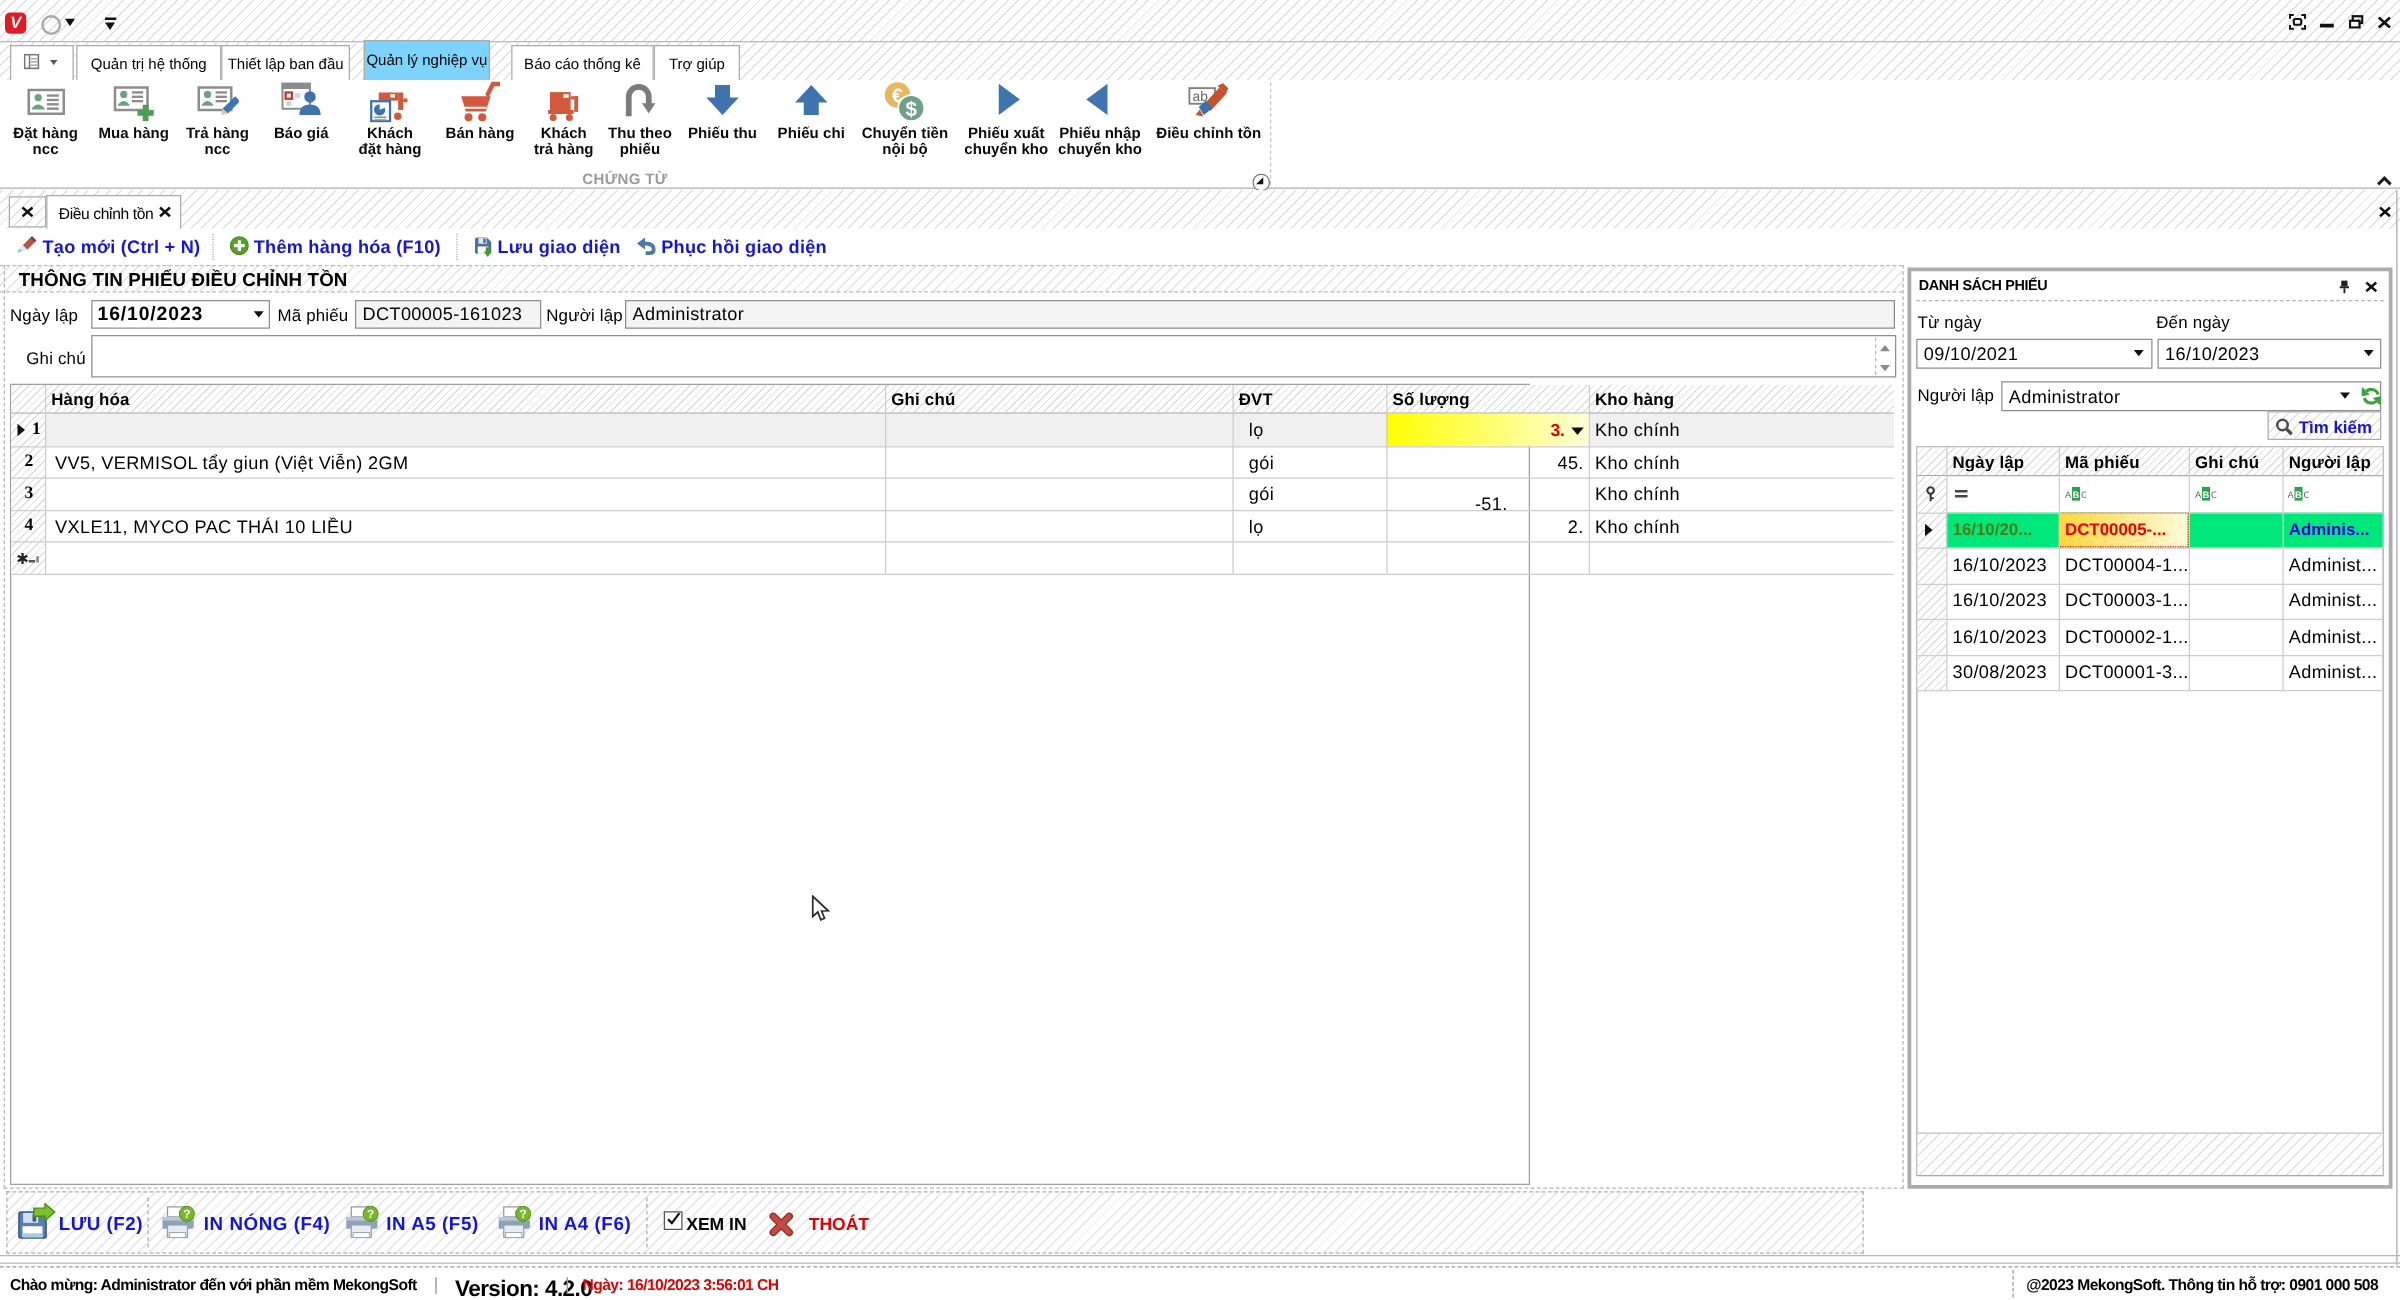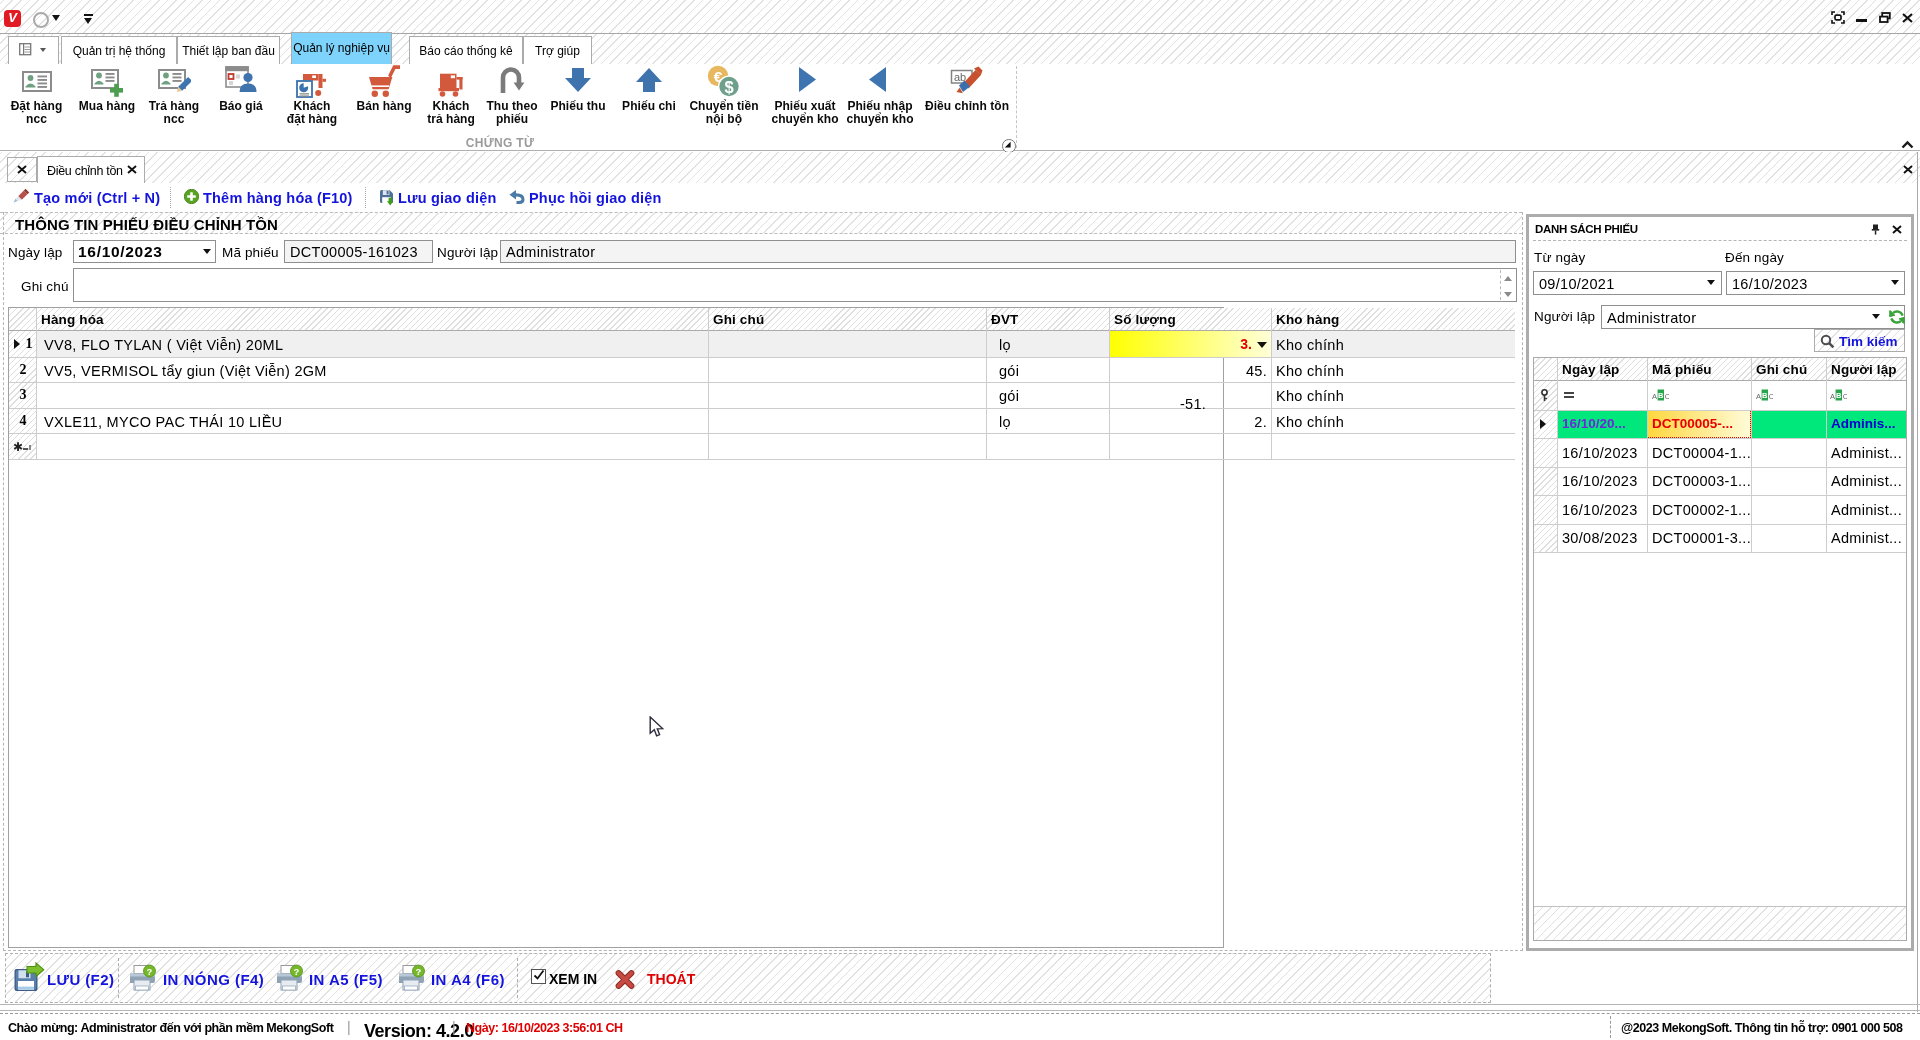--- a/index.html
+++ b/index.html
@@ -324,21 +324,20 @@
  <div class="gl" style="left:1262px;top:0;width:1px;height:151px;"></div>
 
  <div class="gl" style="left:0;top:49px;width:1506px;height:1px;"></div>
  <div class="gl" style="left:0;top:74px;width:1506px;height:1px;"></div>
  <div class="gl" style="left:0;top:100px;width:1506px;height:1px;"></div>
  <div class="gl" style="left:0;top:125px;width:1506px;height:1px;"></div>
  <div class="gl" style="left:0;top:151px;width:1506px;height:1px;"></div>
 
  <div class="abs" style="left:5px;top:31px;width:0;height:0;border-top:5px solid transparent;border-bottom:5px solid transparent;border-left:6px solid #111;"></div>
  <div class="cell b" style="left:14px;top:28px;width:12px;text-align:center;font-size:14px;font-family:'Liberation Serif',serif;">1</div>
- <div class="cell f135" style="left:35px;top:29px;width:660px;">VV8, FLO TYLAN ( Việt Viễn) 20ML</div>
  <div class="cell f135" style="left:990px;top:29px;">lọ</div>
  <div class="cell b" style="left:1110px;top:28px;width:133px;text-align:right;color:#e80000;font-size:14px;">3.</div>
  <div class="abs" style="left:1248px;top:34px;width:0;height:0;border-left:5px solid transparent;border-right:5px solid transparent;border-top:6px solid #111;"></div>
  <div class="cell f135" style="left:1267px;top:29px;">Kho chính</div>
 
  <div class="cell b" style="left:4px;top:54px;width:20px;text-align:center;font-size:14px;font-family:'Liberation Serif',serif;">2</div>
  <div class="cell f135" style="left:35px;top:55px;width:660px;">VV5, VERMISOL tẩy giun (Việt Viễn) 2GM</div>
  <div class="cell f135" style="left:990px;top:55px;">gói</div>
  <div class="cell f135" style="left:1110px;top:55px;width:148px;text-align:right;">45.</div>
  <div class="cell f135" style="left:1267px;top:55px;">Kho chính</div>
@@ -441,21 +440,21 @@
   <text x="12.8" y="9.5" font-size="7.5" fill="#666" font-family="Liberation Sans">C</text>
  </svg>
  <svg class="abs" style="left:296px;top:31px;" width="17" height="12" viewBox="0 0 17 12">
   <text x="0" y="9.5" font-size="7.5" fill="#666" font-family="Liberation Sans">A</text>
   <rect x="5.6" y="0.5" width="6.4" height="11" fill="#28a44c"></rect>
   <text x="8.8" y="9.3" font-size="7.5" font-weight="bold" fill="#fff" text-anchor="middle" font-family="Liberation Sans">B</text>
   <text x="12.8" y="9.5" font-size="7.5" fill="#666" font-family="Liberation Sans">C</text>
  </svg>
 
  <div class="abs" style="left:6px;top:61px;width:0;height:0;border-top:5px solid transparent;border-bottom:5px solid transparent;border-left:6px solid #111;"></div>
- <div class="cell b" style="left:28px;top:58px;width:84px;color:#6d28d9;font-size:13.5px;">16/10/20...</div>
+ <div class="cell b" style="left:28px;top:58px;width:84px;color:#4d7c0f;font-size:13.5px;">16/10/20...</div>
  <div class="cell b" style="left:118px;top:58px;width:94px;color:#e80000;font-size:13.5px;">DCT00005-...</div>
  <div class="cell b" style="left:297px;top:58px;width:74px;color:#0000d2;font-size:13.5px;">Adminis...</div>
 
  <div class="cell f135" style="left:28px;top:87px;">16/10/2023</div>
  <div class="cell f135" style="left:118px;top:87px;">DCT00004-1...</div>
  <div class="cell f135" style="left:297px;top:87px;">Administ...</div>
  <div class="cell f135" style="left:28px;top:115px;">16/10/2023</div>
  <div class="cell f135" style="left:118px;top:115px;">DCT00003-1...</div>
  <div class="cell f135" style="left:297px;top:115px;">Administ...</div>
  <div class="cell f135" style="left:28px;top:144px;">16/10/2023</div>

